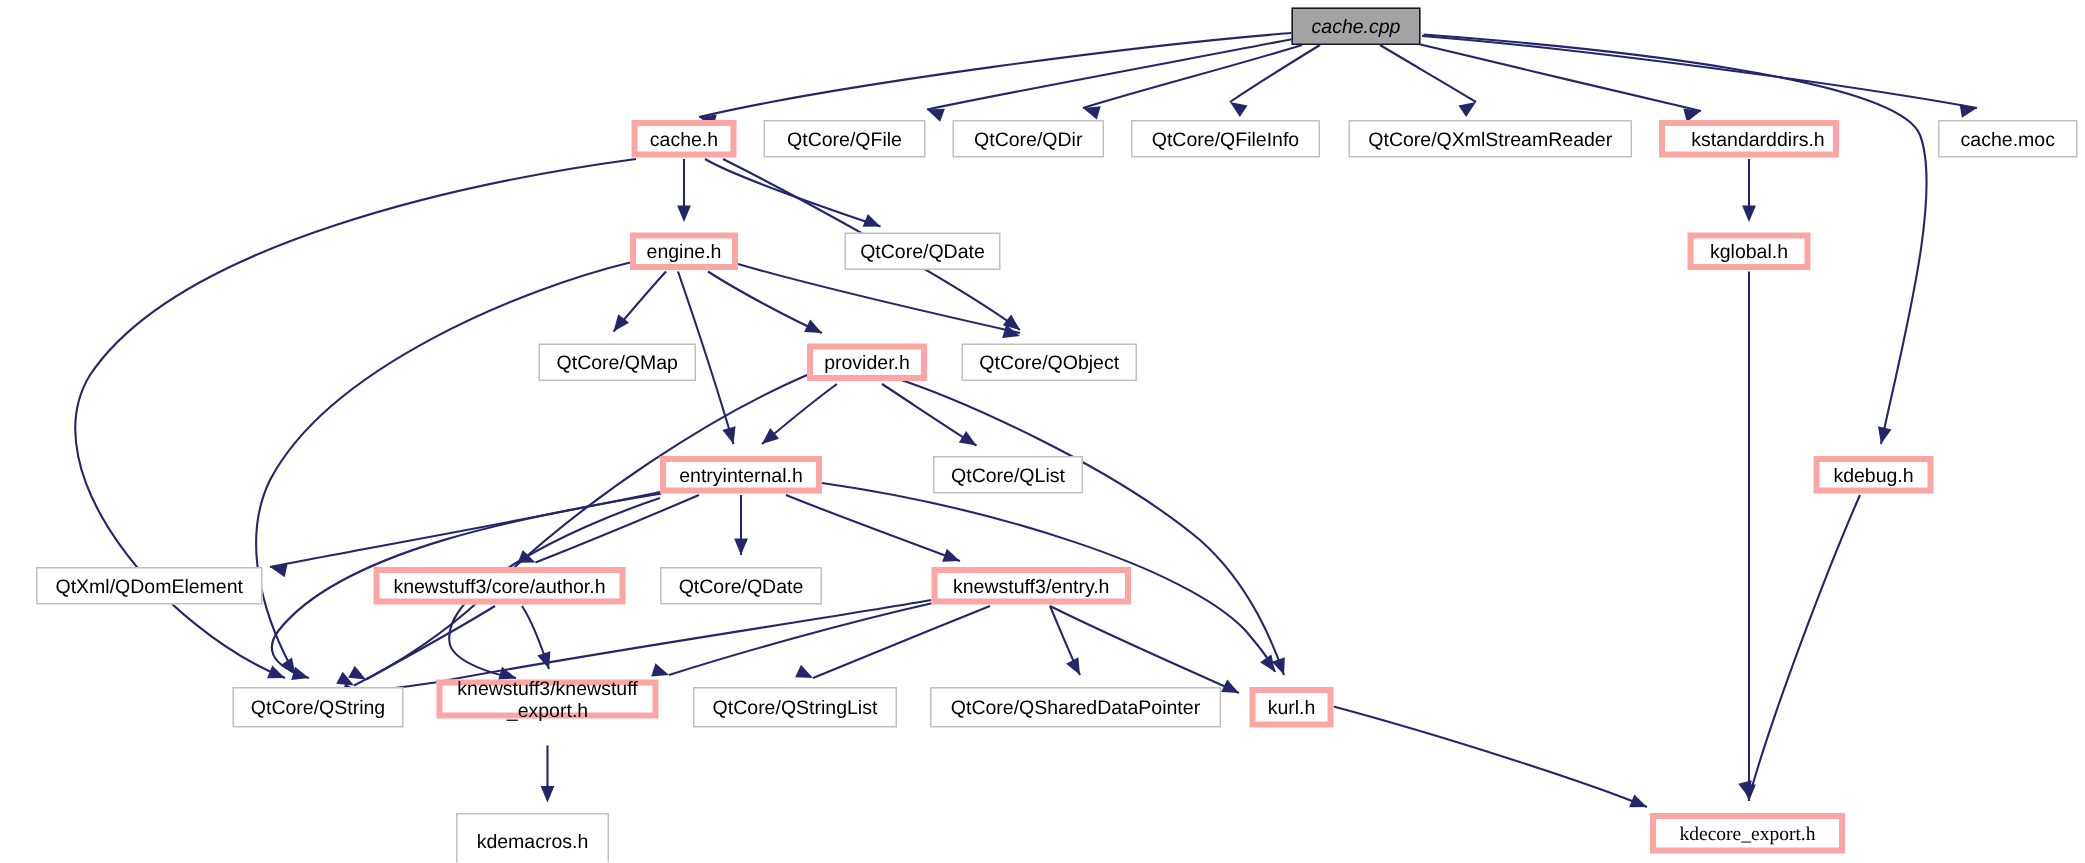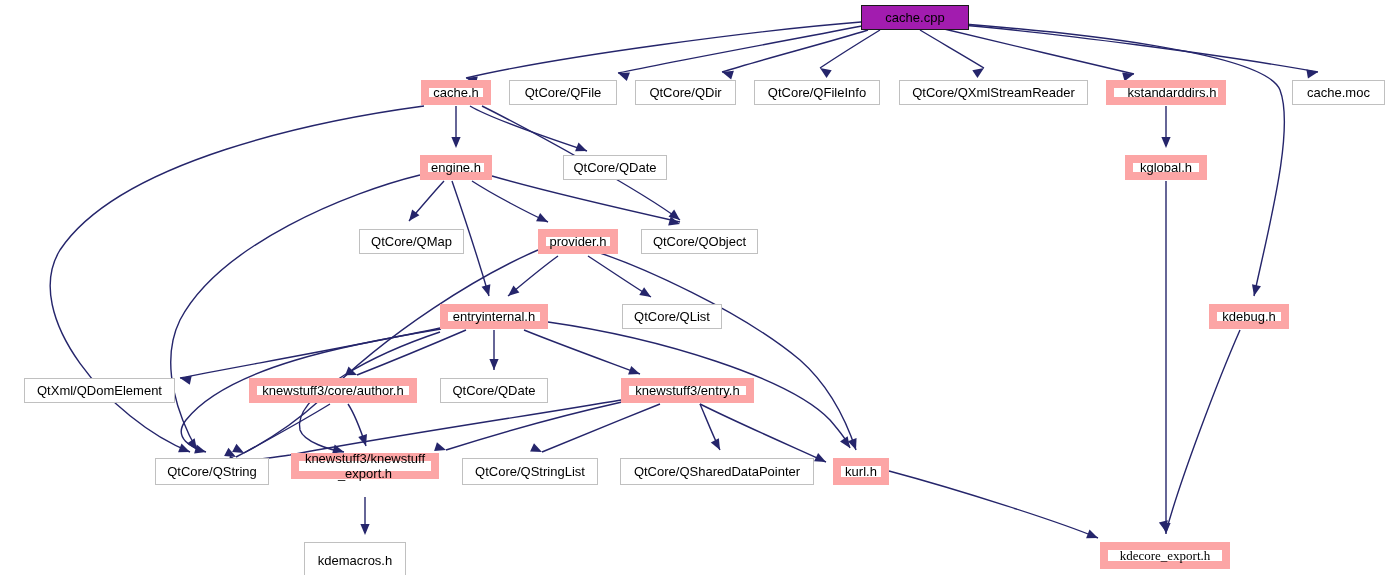--- a/index.html
+++ b/index.html
@@ -31,21 +31,21 @@
     text-align: center;
     color: #000000;
     font-size: 13px;
     line-height: 15px;
     background: #ffffff;
     border: 1px solid #c0c0c0;
     white-space: pre-line;
     letter-spacing: 0px;
   }
   .node-box.bold {
-    border: 8px solid #fca5a5;
+    border: 4px solid #fca5a5;
   }
   .node-box.root {
     border: 1px solid #1a1a1a;
     background: #b3b3b3;
   }
   .edge-path {
     fill: none;
     stroke: #25256b;
     stroke-width: 1.4px;
   }
@@ -134,21 +134,21 @@
       <polygon points="0,0 -11,-4.6 -11,4.6" class="arrow-head" fill="#25256b" transform="translate(240,462) rotate(10)"></polygon>
       <polygon points="0,0 -11,-4.6 -11,4.6" class="arrow-head" fill="#25256b" transform="translate(446,450) rotate(18)"></polygon>
       <polygon points="0,0 -11,-4.6 -11,4.6" class="arrow-head" fill="#25256b" transform="translate(826,462) rotate(26)"></polygon>
       <polygon points="0,0 -11,-4.6 -11,4.6" class="arrow-head" fill="#25256b" transform="translate(1166,148) rotate(90)"></polygon>
       <polygon points="0,0 -11,-4.6 -11,4.6" class="arrow-head" fill="#25256b" transform="translate(1166,534) rotate(90)"></polygon>
       <polygon points="0,0 -11,-4.6 -11,4.6" class="arrow-head" fill="#25256b" transform="translate(1166,532) rotate(76)"></polygon>
       <polygon points="0,0 -11,-4.6 -11,4.6" class="arrow-head" fill="#25256b" transform="translate(1098,538) rotate(22)"></polygon>
       <polygon points="0,0 -11,-4.6 -11,4.6" class="arrow-head" fill="#25256b" transform="translate(365,535) rotate(90)"></polygon>
     </svg>
   <div id="nodes-layer">
-      <div class="node-box root" style="left: 861px; top: 5px; width: 108px; height: 25px; background: #a21caf;"><span>cache.cpp</span></div>
+      <div class="node-box root" style="left: 861px; top: 5px; width: 86px; height: 25px; background: #a3a3a3; font-style: italic;"><span>cache.cpp</span></div>
       <div class="node-box bold" style="left: 421px; top: 80px; width: 70px; height: 25px;"><span>cache.h</span></div>
       <div class="node-box" style="left: 509px; top: 80px; width: 108px; height: 25px;"><span>QtCore/QFile</span></div>
       <div class="node-box" style="left: 635px; top: 80px; width: 101px; height: 25px;"><span>QtCore/QDir</span></div>
       <div class="node-box" style="left: 754px; top: 80px; width: 126px; height: 25px;"><span>QtCore/QFileInfo</span></div>
       <div class="node-box" style="left: 899px; top: 80px; width: 189px; height: 25px;"><span>QtCore/QXmlStreamReader</span></div>
       <div class="node-box bold" style="left: 1106px; top: 80px; width: 120px; height: 25px; padding-left: 12px;"><span>kstandarddirs.h</span></div>
       <div class="node-box" style="left: 1292px; top: 80px; width: 93px; height: 25px;"><span>cache.moc</span></div>
       <div class="node-box bold" style="left: 420px; top: 155px; width: 72px; height: 25px;"><span>engine.h</span></div>
       <div class="node-box" style="left: 563px; top: 155px; width: 104px; height: 25px;"><span>QtCore/QDate</span></div>
       <div class="node-box bold" style="left: 1125px; top: 155px; width: 82px; height: 25px;"><span>kglobal.h</span></div>

